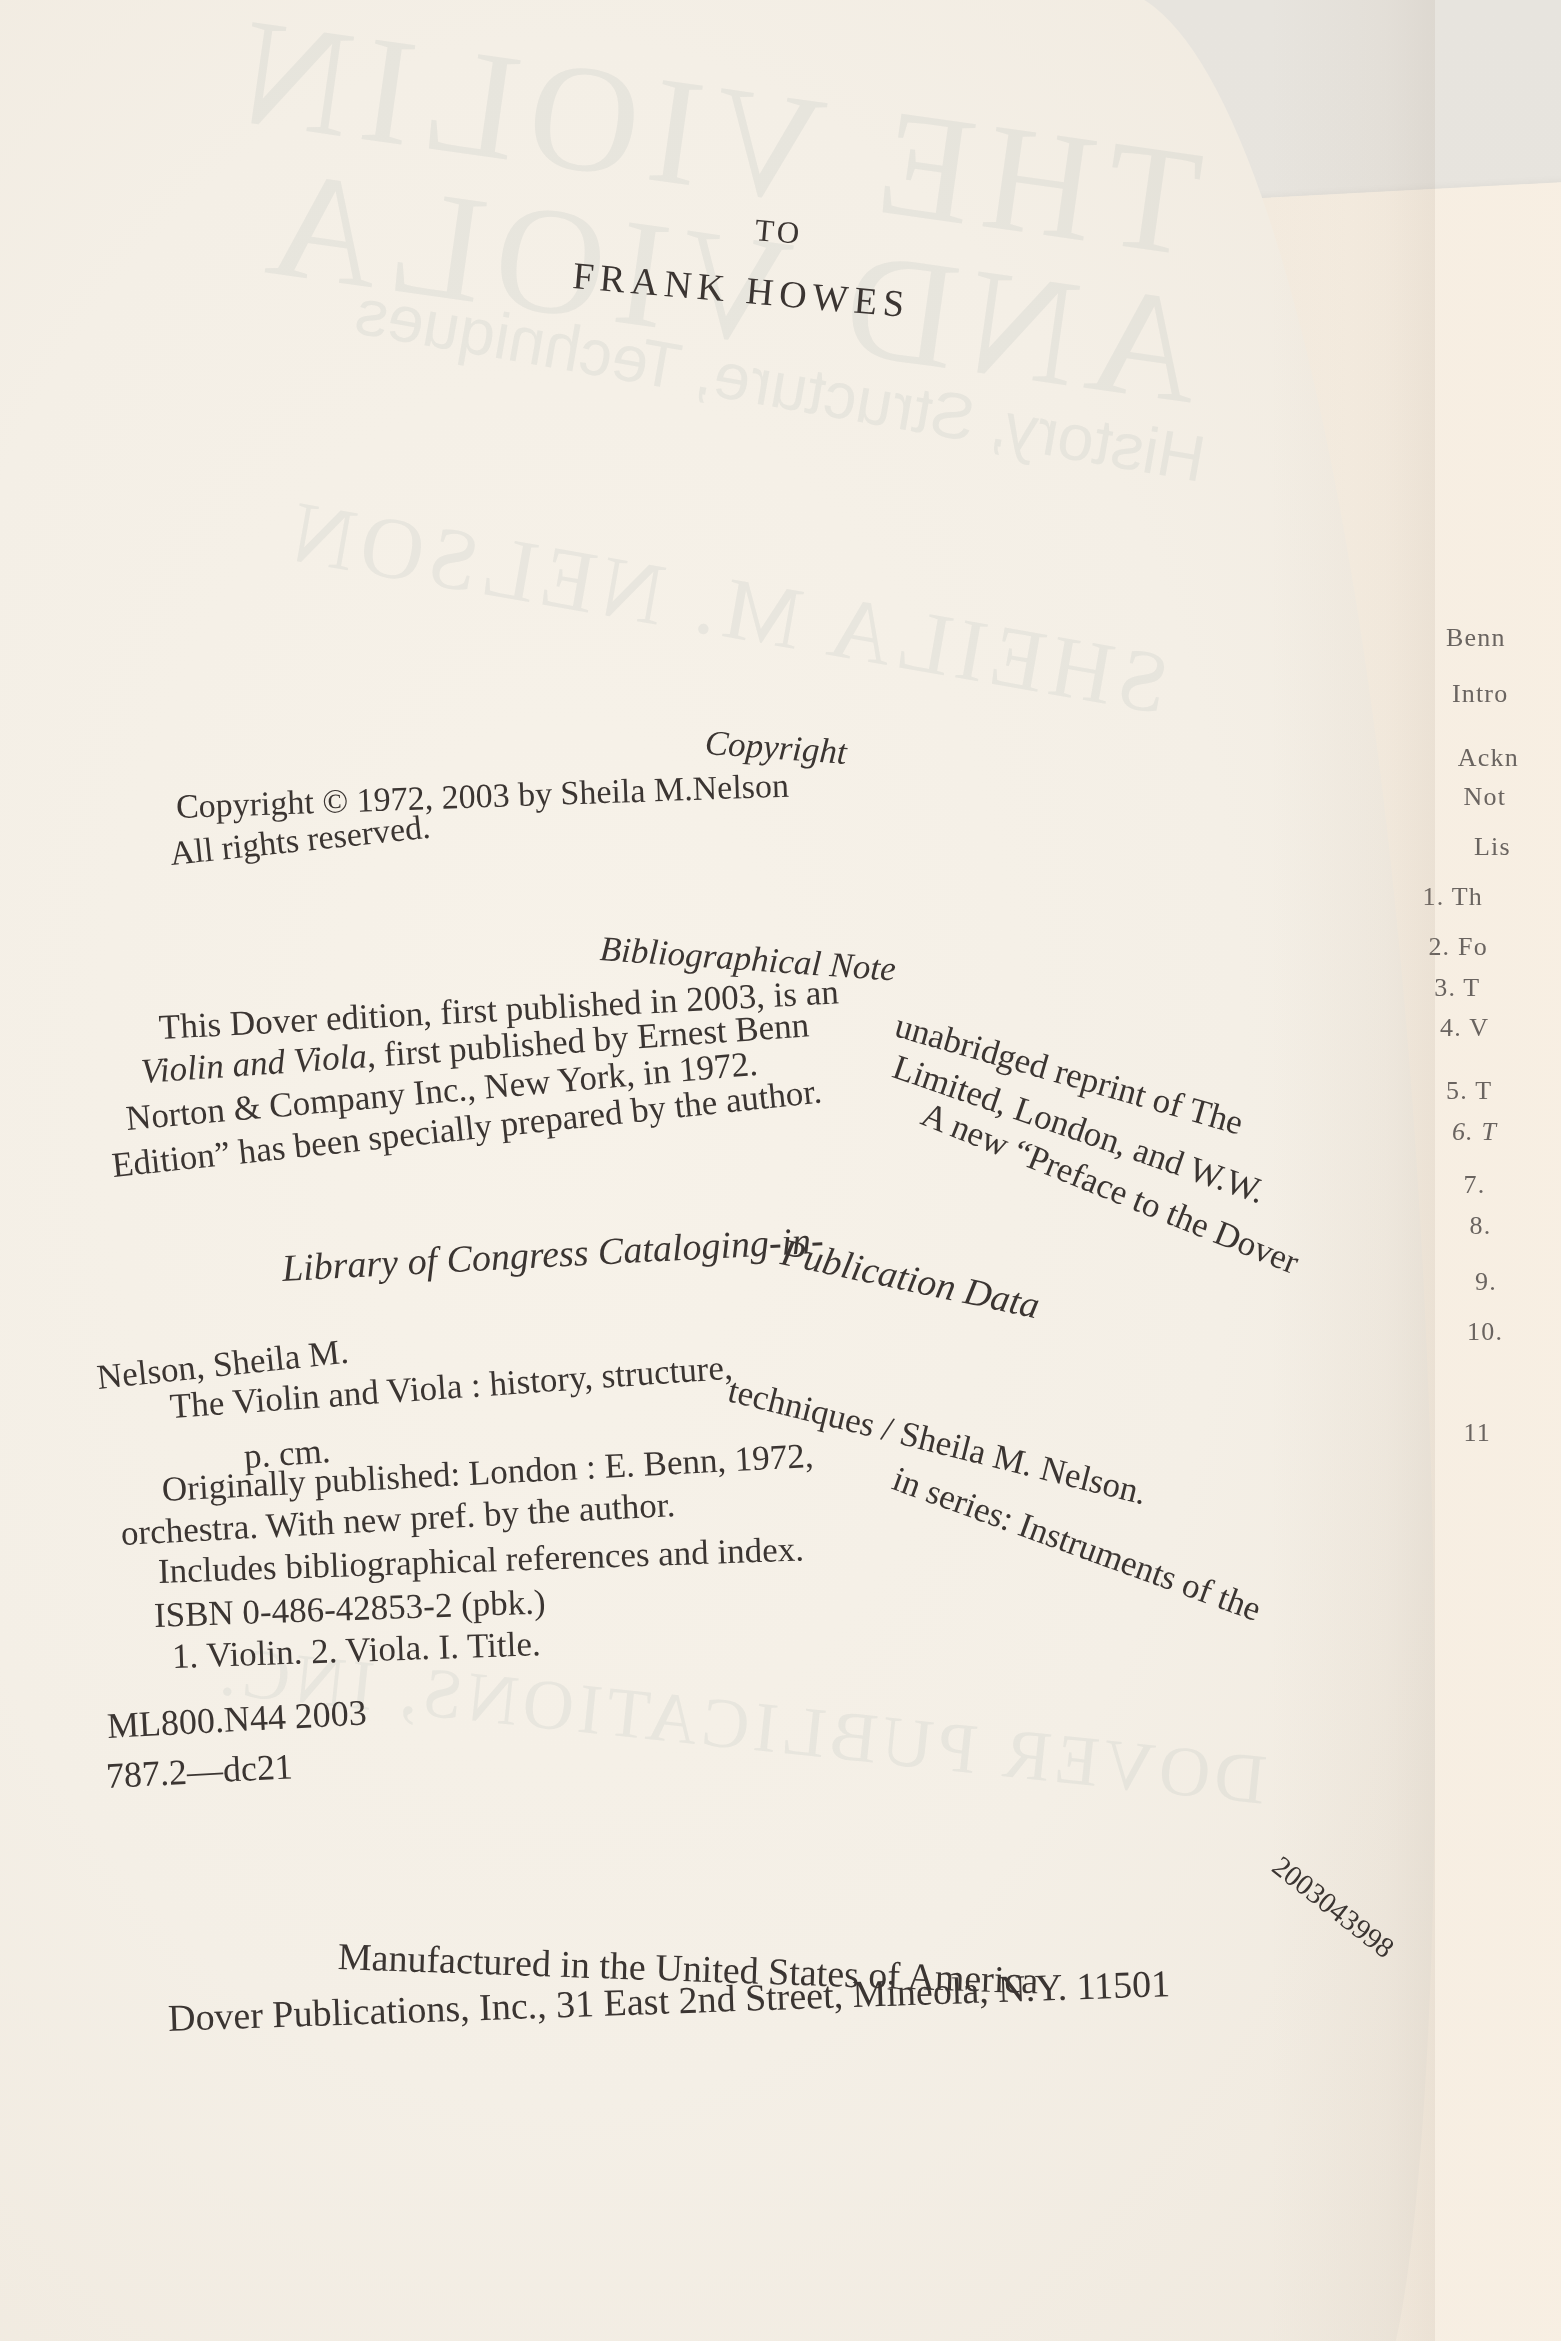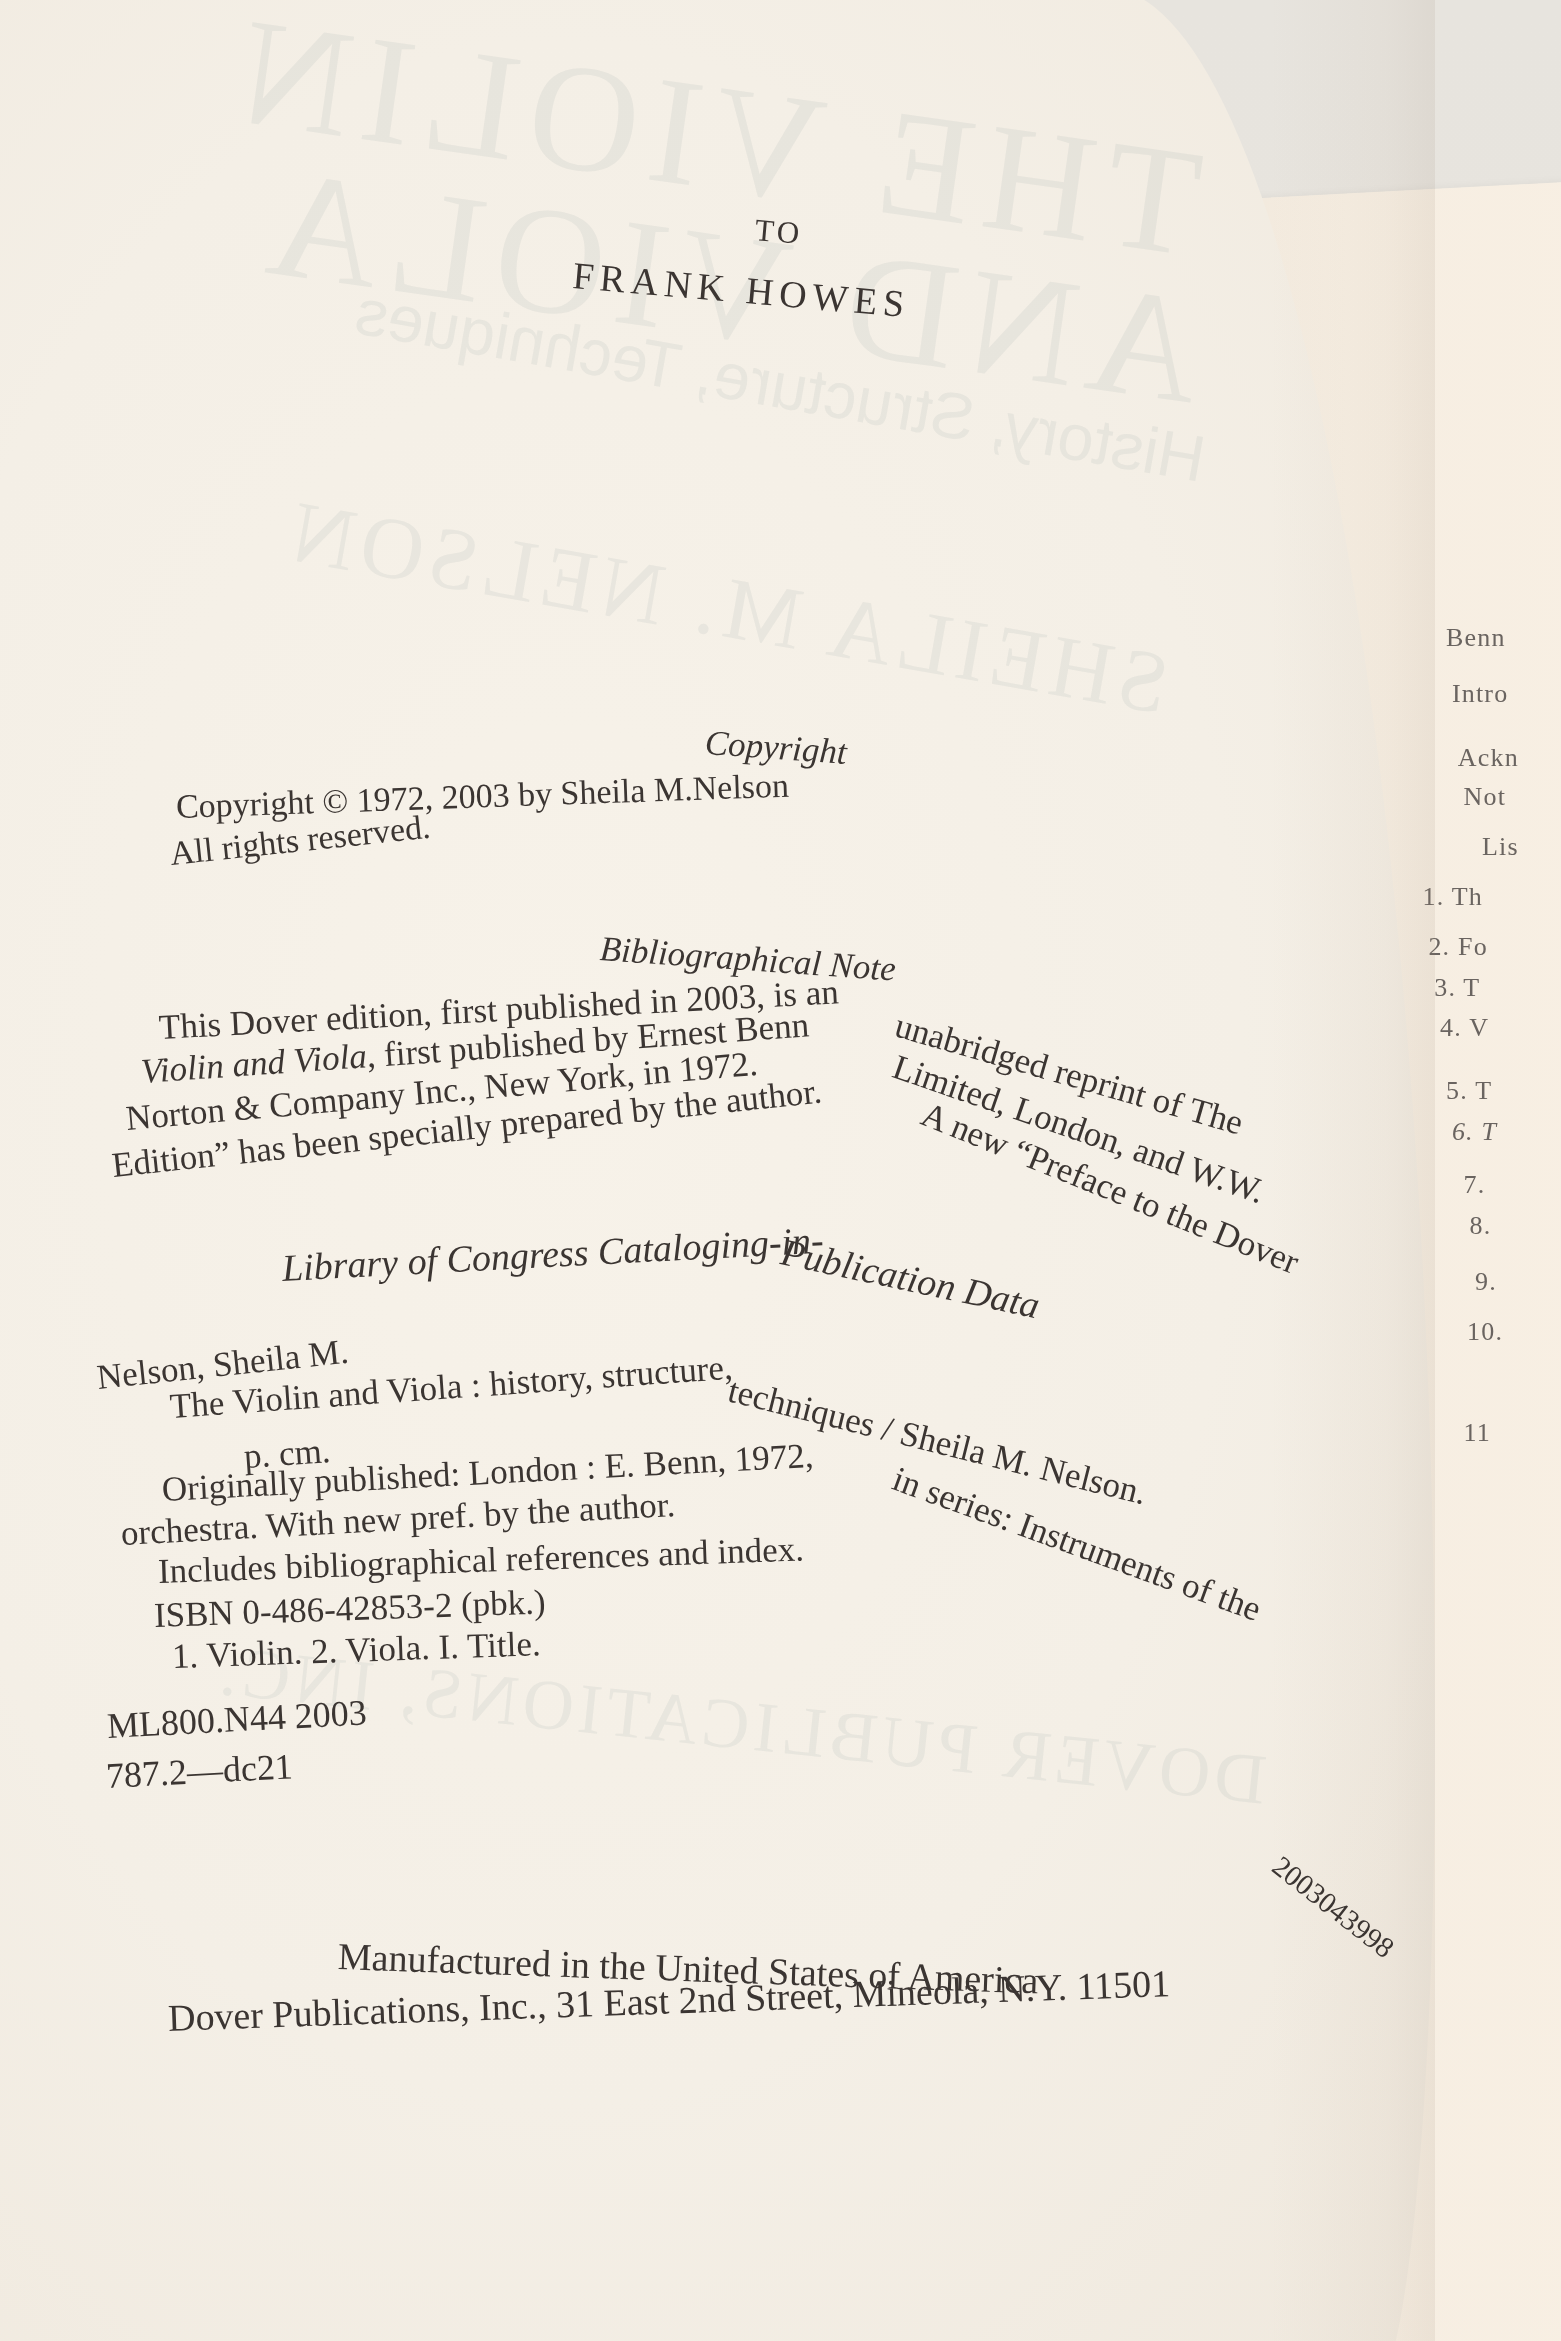--- a/index.html
+++ b/index.html
@@ -162,21 +162,21 @@
 <body>
 
 <div class="backdrop"></div>
 
 <div class="right-page"></div>
 <div class="toc" id="toc">
     <div class="toc-item" style="top: 0px; left: 0px;">Benn</div>
     <div class="toc-item" style="top: 56px; left: 5.9px;">Intro</div>
     <div class="toc-item" style="top: 120px; left: 11.8px;">Ackn</div>
     <div class="toc-item" style="top: 159px; left: 17.6px;">Not</div>
-    <div class="toc-item" style="top: 209px; left: 36px;">Lis</div>
+    <div class="toc-item" style="top: 209px; left: 28px;">Lis</div>
     <div class="toc-item" style="top: 259px; left: -23.5px;">1. Th</div>
     <div class="toc-item" style="top: 309px; left: -17.6px;">2. Fo</div>
     <div class="toc-item" style="top: 350px; left: -11.8px;">3. T</div>
     <div class="toc-item" style="top: 390px; left: -5.9px;">4. V</div>
     <div class="toc-item" style="top: 453px; left: 0px;">5. T</div>
     <div class="toc-item" style="top: 494px; left: 5.9px; font-style: italic;">6. T</div>
     <div class="toc-item" style="top: 547px; left: 17.6px;">7.</div>
     <div class="toc-item" style="top: 588px; left: 23.5px;">8.</div>
     <div class="toc-item" style="top: 644px; left: 29px;">9.</div>
     <div class="toc-item" style="top: 694px; left: 21px;">10.</div>

